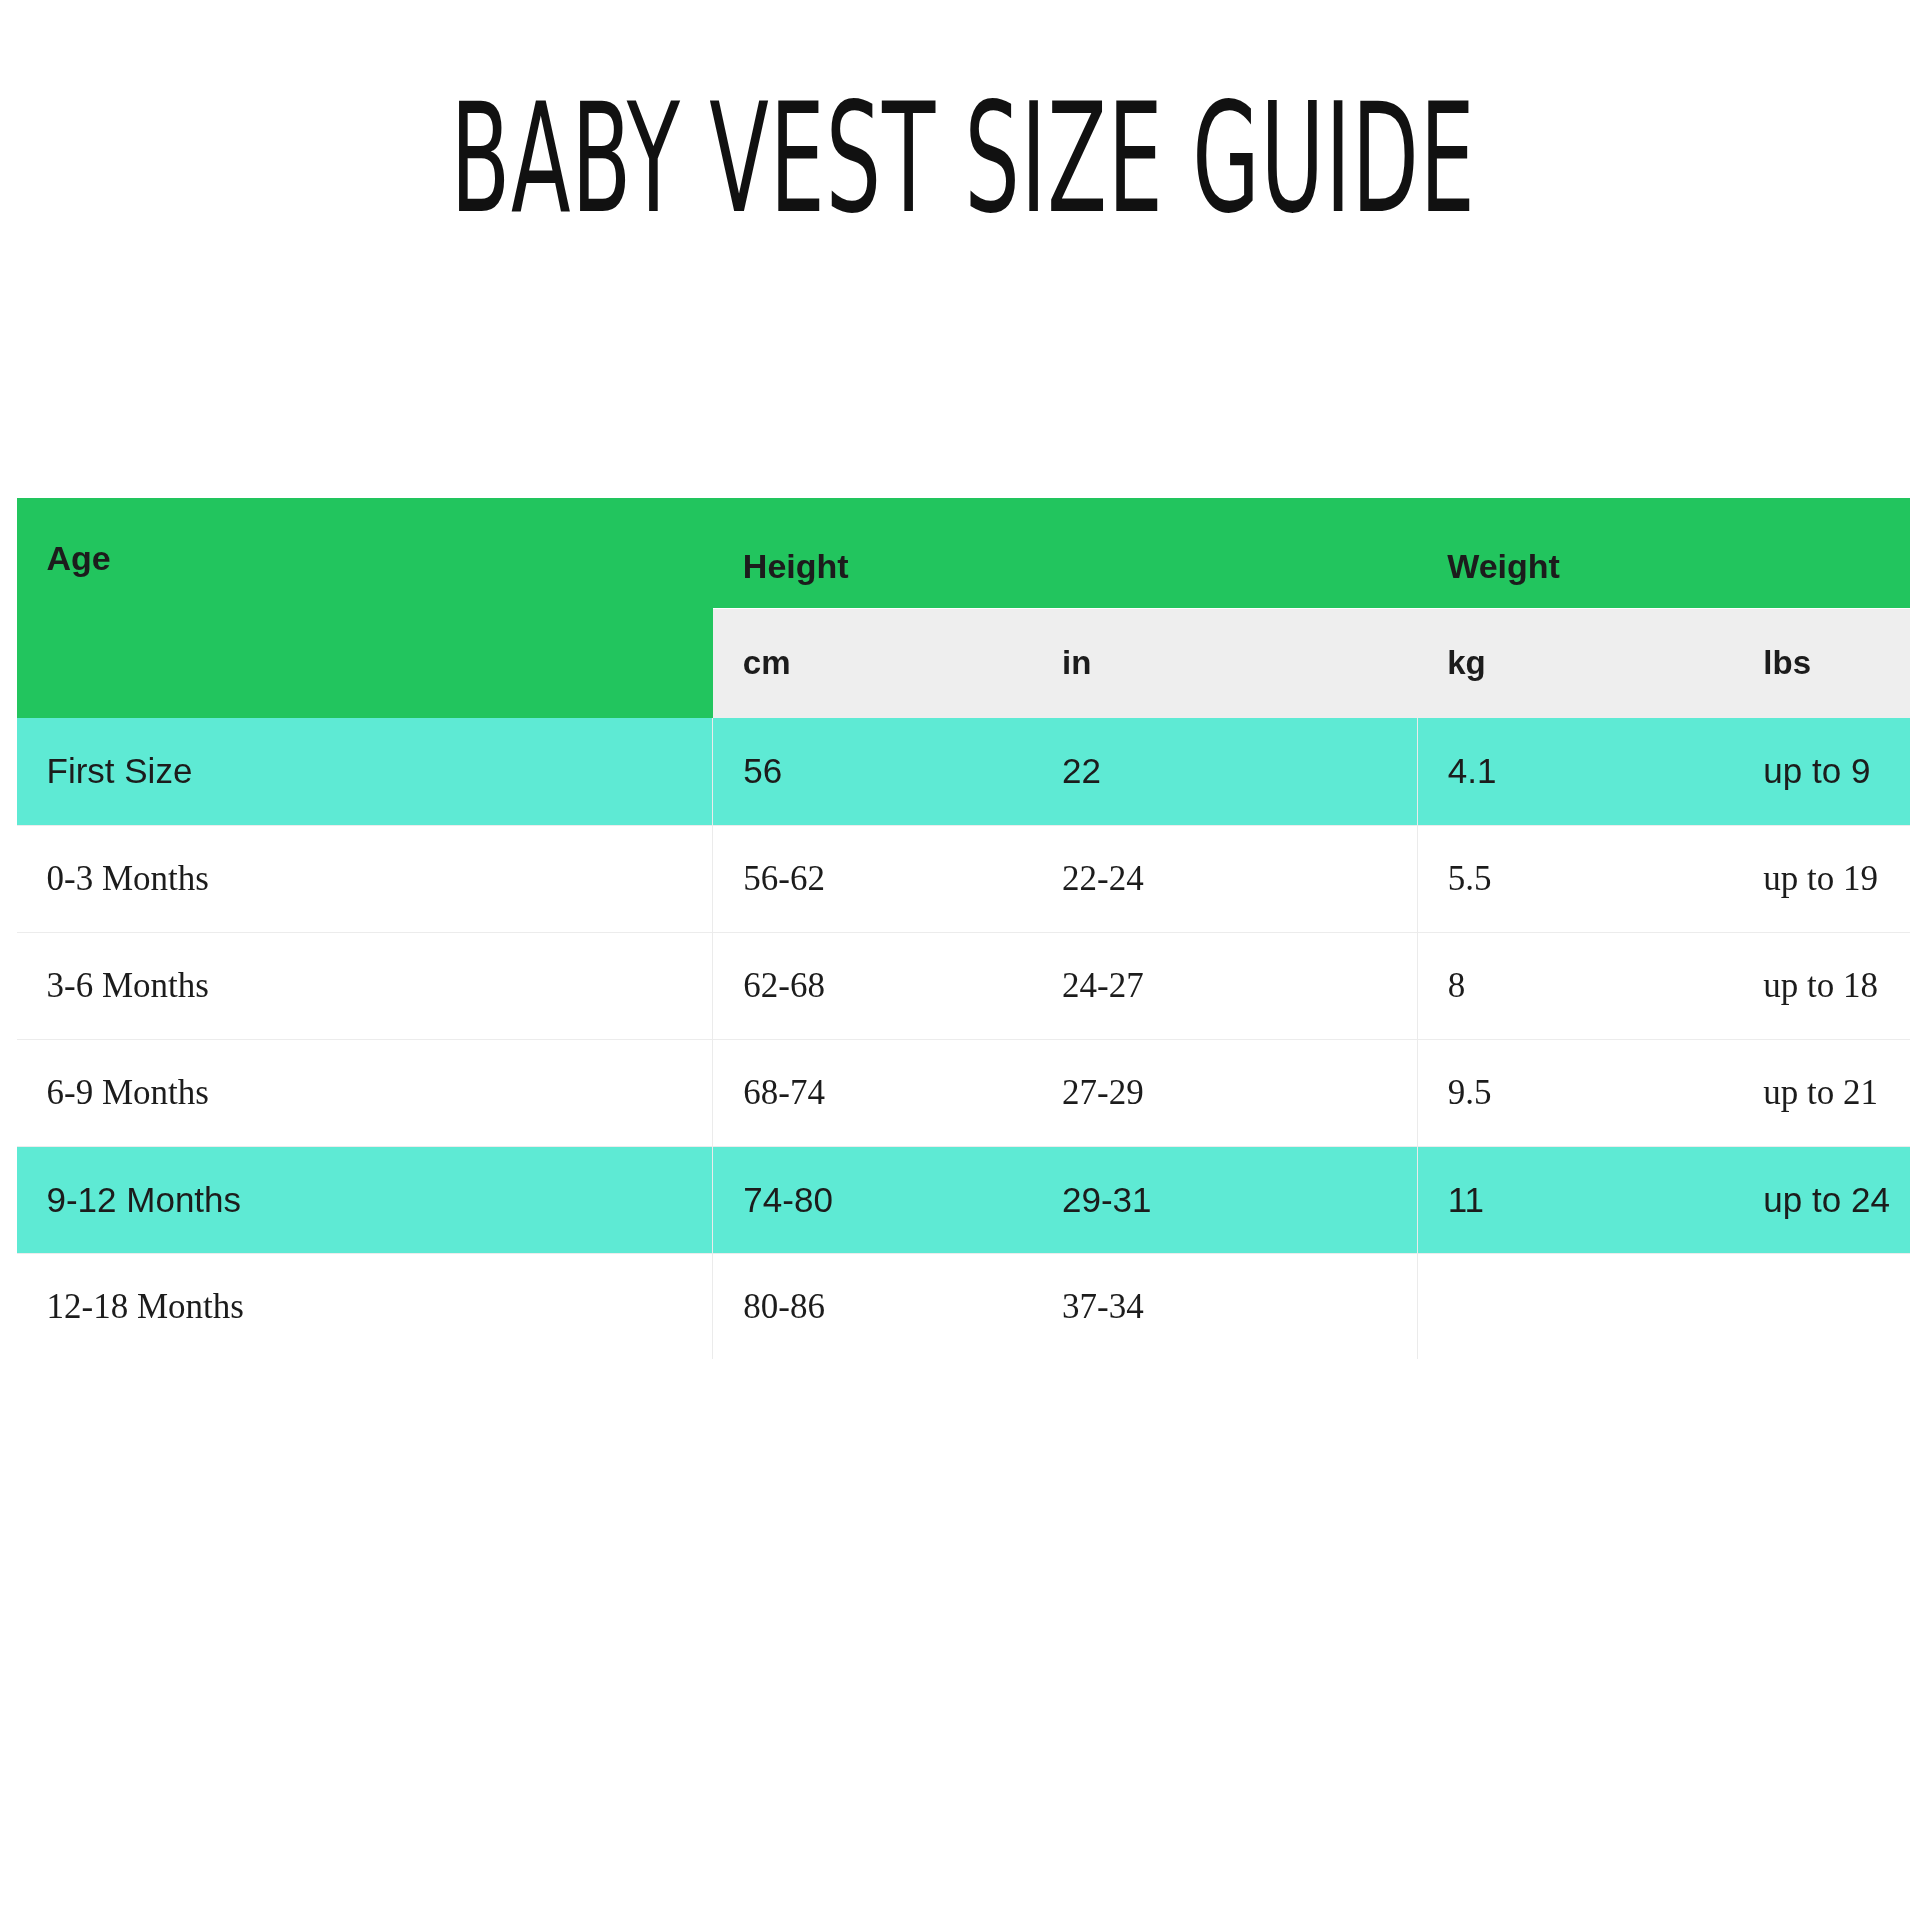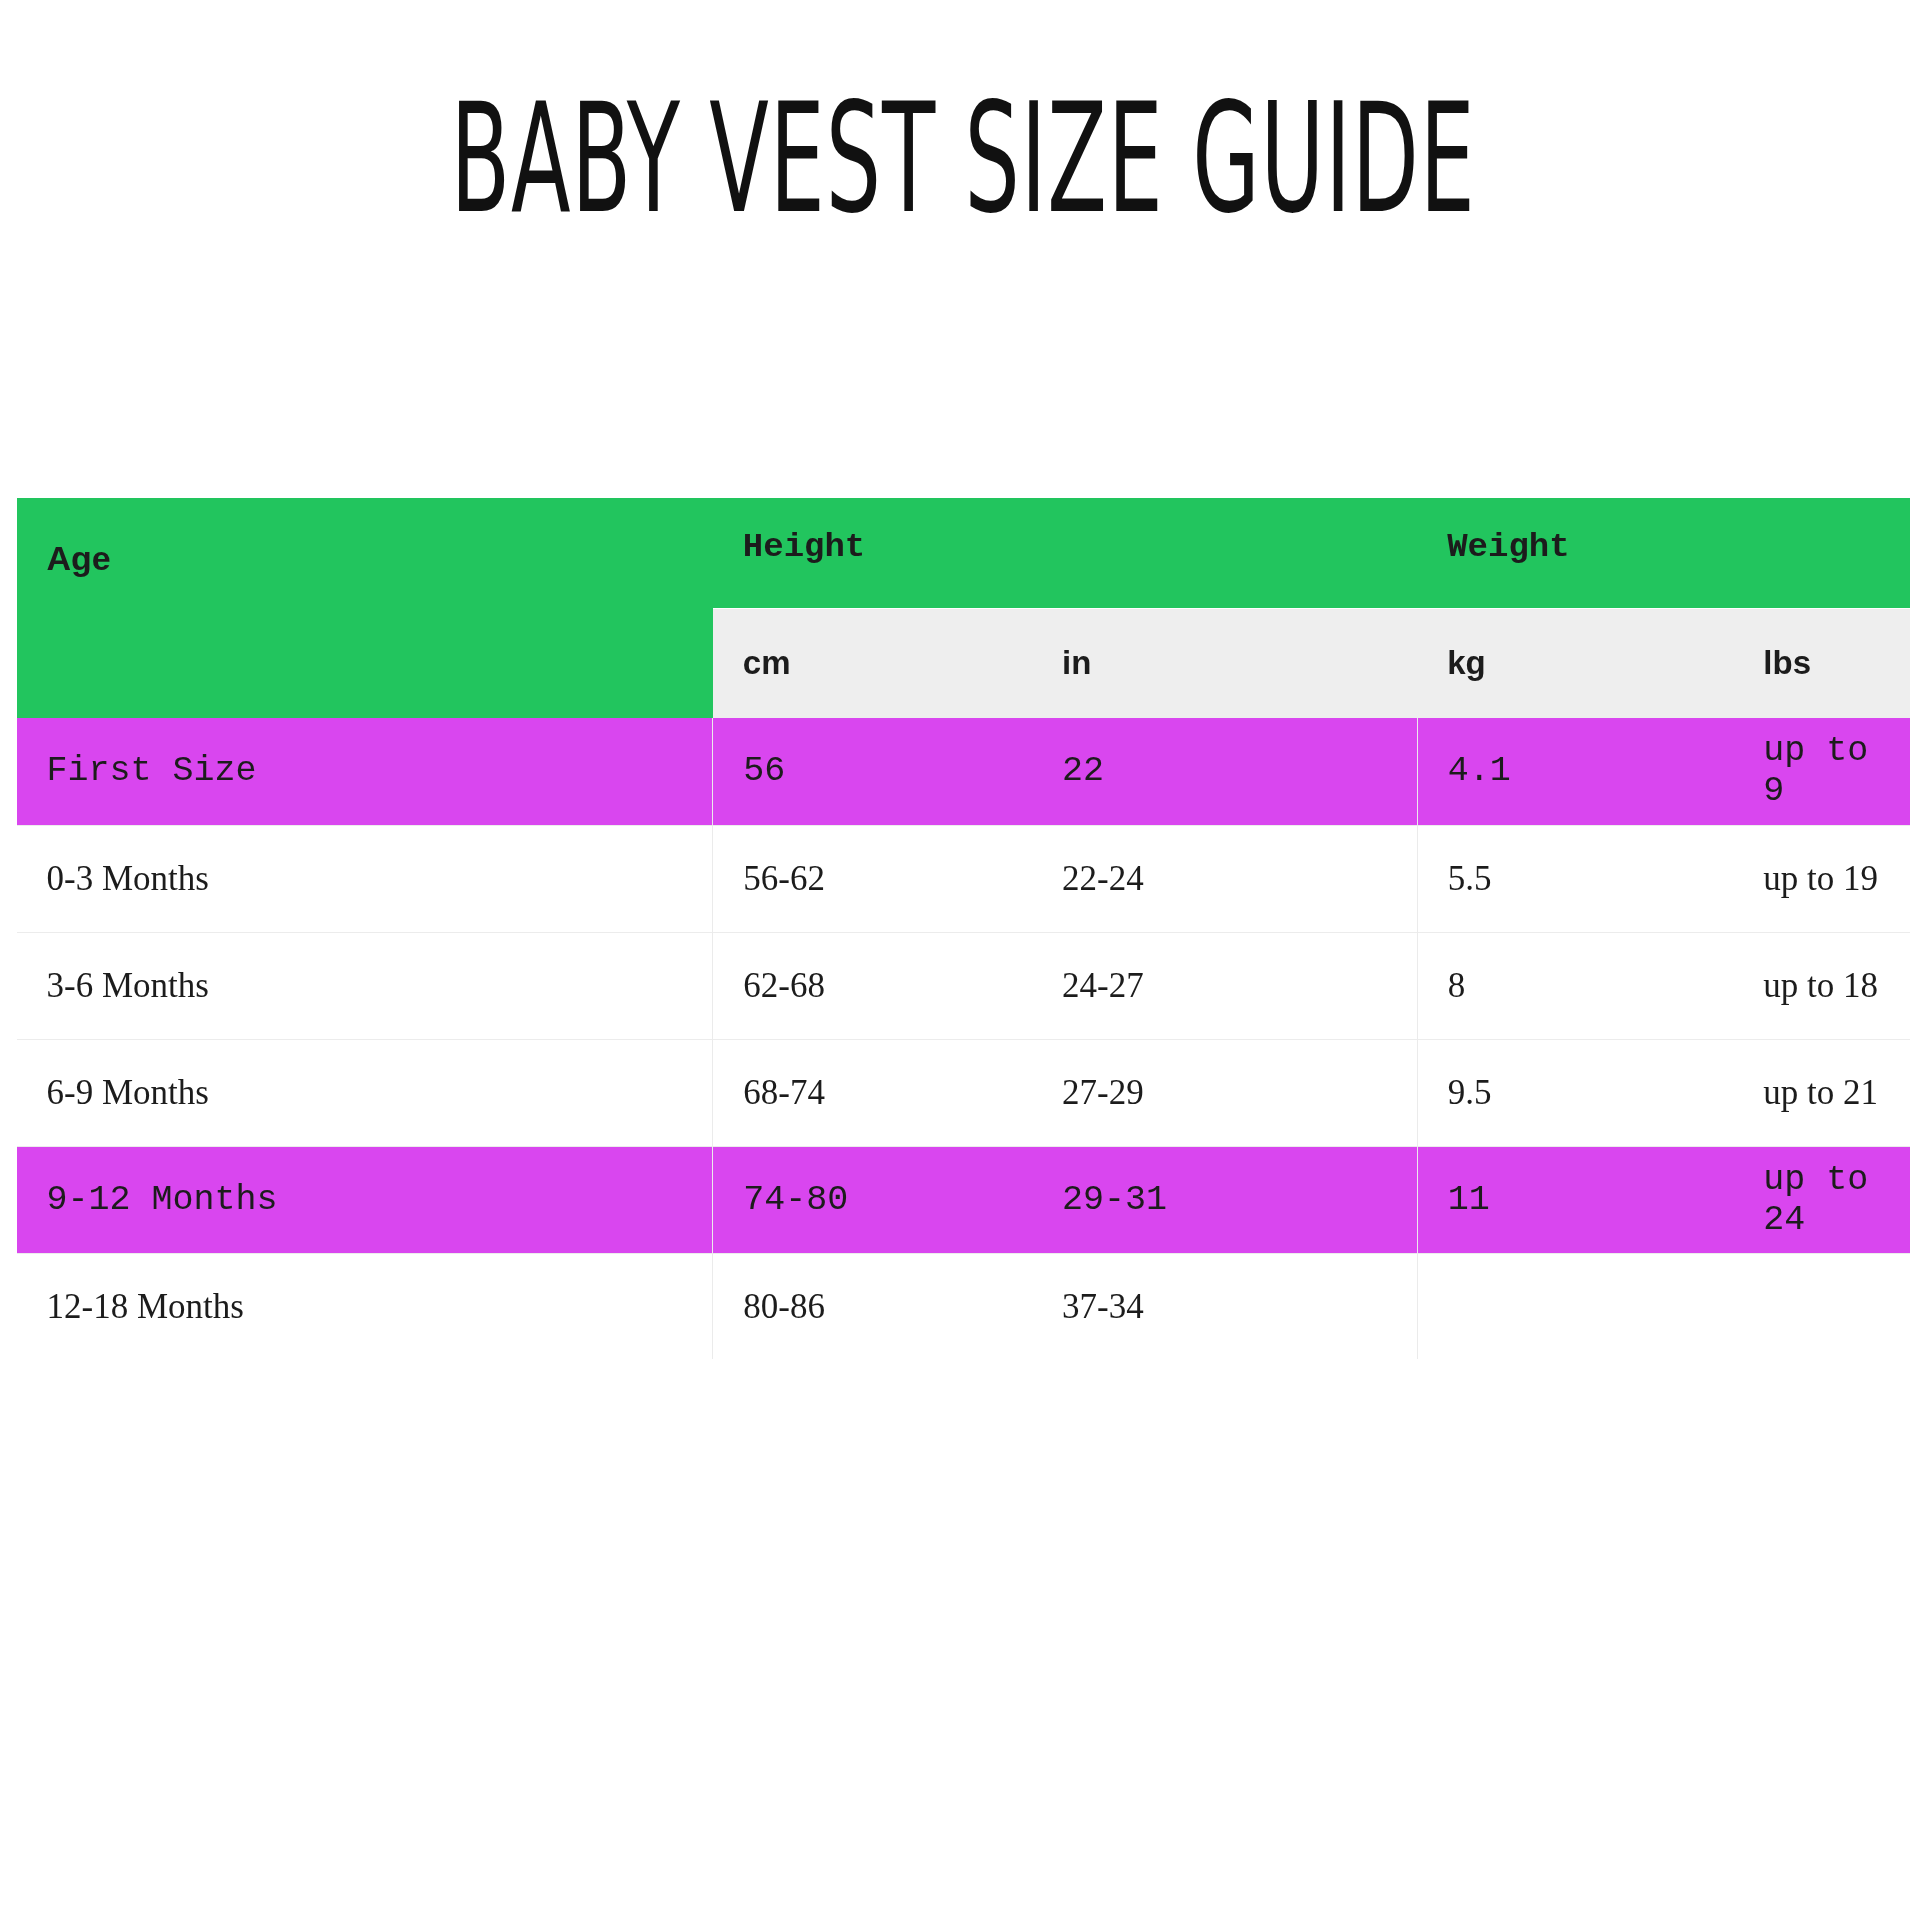--- a/index.html
+++ b/index.html
@@ -91,33 +91,31 @@
   .vsep-left {
     border-left: 1.7px solid #ffffff;
   }
 
   tr.head-main td.age-cell {
     vertical-align: top;
     padding-top: 41px;
   }
   tr.head-main td.group-cell {
     vertical-align: top;
-    padding-top: 30px;
+    padding-top: 49px;
     border-bottom: 1.7px solid #ffffff;
-    font-family: Liberation Mono, monospace;
   }
 
   
   tr.body-row td {
     height: 107px;
     font-size: 35px;
   }
   tr.row-alt td {
-    background: #d946ef;
-    font-family: Liberation Mono, monospace;
+    background: #5eead4;
   }
   tr.row-plain td {
     background: #ffffff;
     font-family: Liberation Serif, serif;
   }
   tr.body-row td.age-col {
     border-right: 1.7px solid #ebebeb;
   }
   tr.body-row td.kg-col {
     border-left: 1.7px solid #ebebeb;

